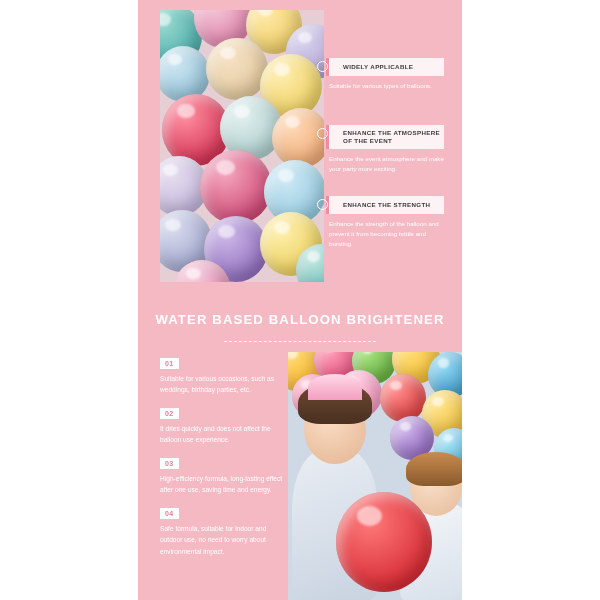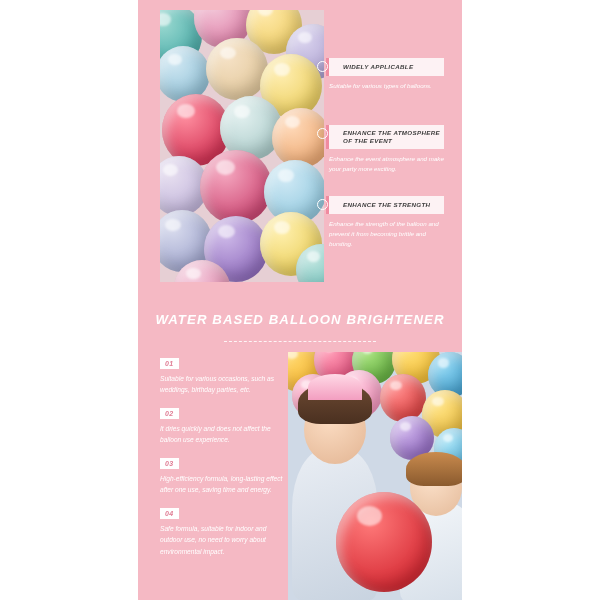--- a/index.html
+++ b/index.html
@@ -9,21 +9,20 @@
     height: 600px;
     background: #ffffff;
     font-family: "Liberation Sans", sans-serif;
   }
   #page {
     position: relative;
     width: 600px;
     height: 600px;
     overflow: hidden;
     background: #ffffff;
-    font-style: italic;
   }
   .canvas {
     position: absolute;
     left: 138px;
     top: 0;
     width: 324px;
     height: 600px;
     background: #f5b9c4;
     overflow: hidden;
   }

